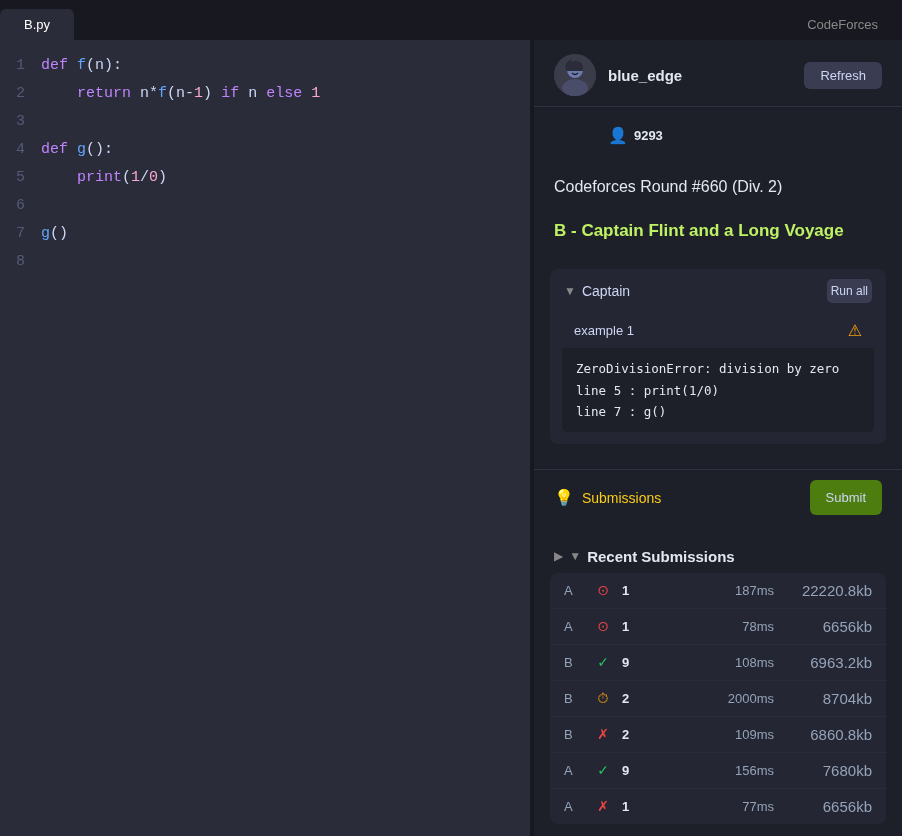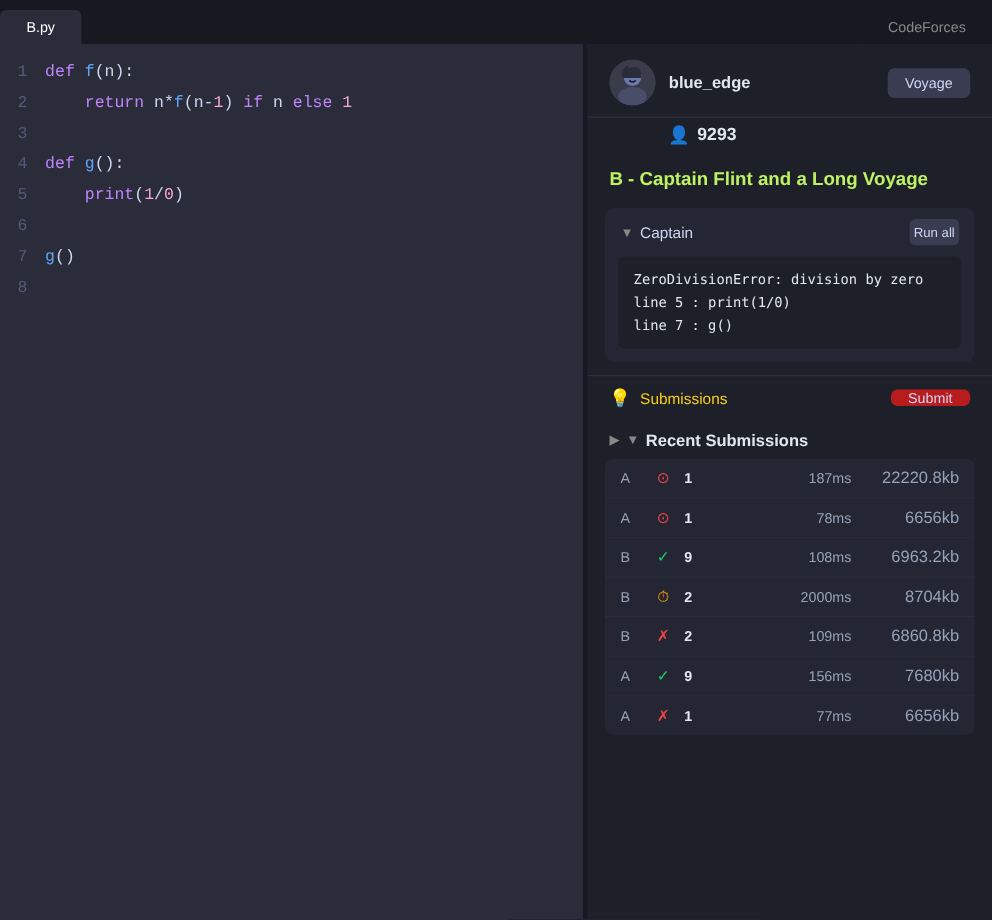--- a/index.html
+++ b/index.html
@@ -89,20 +89,21 @@
     .plain { color: #cdd6f4; }
 
     
     .right-panel {
       flex: 1;
       background: #1e2029;
       display: flex;
       flex-direction: column;
       overflow-y: auto;
       padding: 0;
+      justify-content: space-between;
     }
 
     
     .cf-header {
       display: flex;
       align-items: center;
       padding: 14px 20px 10px 20px;
       gap: 12px;
       border-bottom: 1px solid #2e3044;
     }
@@ -135,21 +136,21 @@
       font-size: 13px;
       cursor: pointer;
     }
     .points-row {
       display: flex;
       align-items: center;
       gap: 6px;
       padding: 6px 20px 10px 74px;
     }
     .points-icon { color: #facc15; font-size: 16px; }
-    .points-val { color: #e2e8f0; font-size: 16px; font-weight: 600; }
+    .points-val { color: #e2e8f0; font-size: 13px; font-weight: 600; }
 
     
     .contest-title {
       padding: 10px 20px 2px 20px;
       font-size: 16px;
       color: #e2e8f0;
       font-weight: 500;
     }
 
     
@@ -233,24 +234,24 @@
       border-top: 1px solid #2e3044;
     }
     .bulb-icon { color: #facc15; font-size: 16px; }
     .submissions-label {
       font-size: 14px;
       color: #facc15;
       font-weight: 400;
     }
     .submit-btn {
       margin-left: auto;
-      background: #b91c1c;
+      background: #4d7c0f;
       color: #cdd6f4;
       border: none;
-      padding: 0 16px;
+      padding: 10px 16px;
       border-radius: 6px;
       font-size: 13px;
       cursor: pointer;
     }
 
     
     .recent-section {
       margin: 0 16px 12px 16px;
     }
     .recent-header {
@@ -384,39 +385,44 @@
           <ellipse cx="21" cy="34" rx="13" ry="9" fill="#4a4d6a"></ellipse>
           <circle cx="18" cy="14" r="2" fill="#1e2029"></circle>
           <circle cx="24" cy="14" r="2" fill="#1e2029"></circle>
           <path d="M18 19 Q21 22 24 19" stroke="#1e2029" stroke-width="1.5" fill="none"></path>
 
           <path d="M13 17 Q12 8 21 7 Q30 6 29 17" fill="#2a2c3a"></path>
           <path d="M13 17 Q10 14 12 10 Q14 6 18 5" fill="#2a2c3a"></path>
         </svg>
       </div>
       <span class="username">blue_edge</span>
-      <button class="refresh-btn">Voyage</button>
+      <button class="refresh-btn">Refresh</button>
     </div>
 
     <div class="points-row">
       <span class="points-icon">👤</span>
       <span class="points-val">9293</span>
     </div>
 
+    <div class="contest-title">Codeforces Round #660 (Div. 2)</div>
 
     <div class="problem-title">B - Captain Flint and a Long Voyage</div>
 
     <div class="section">
       <div class="section-header">
         <span class="chevron">▼</span>
         <span class="section-title">Captain</span>
         <button class="run-all-btn">Run all</button>
       </div>
 
       <div class="example-item">
+        <div class="example-header">
+          <span class="example-label">example 1</span>
+          <span class="warn-icon">⚠</span>
+        </div>
         <div class="example-output">ZeroDivisionError: division by zero<br>line 5 : print(1/0)<br>line 7 : g()</div>
       </div>
     </div>
 
     <div class="submissions-toggle">
       <span class="bulb-icon">💡</span>
       <span class="submissions-label">Submissions</span>
       <button class="submit-btn">Submit</button>
     </div>
 

